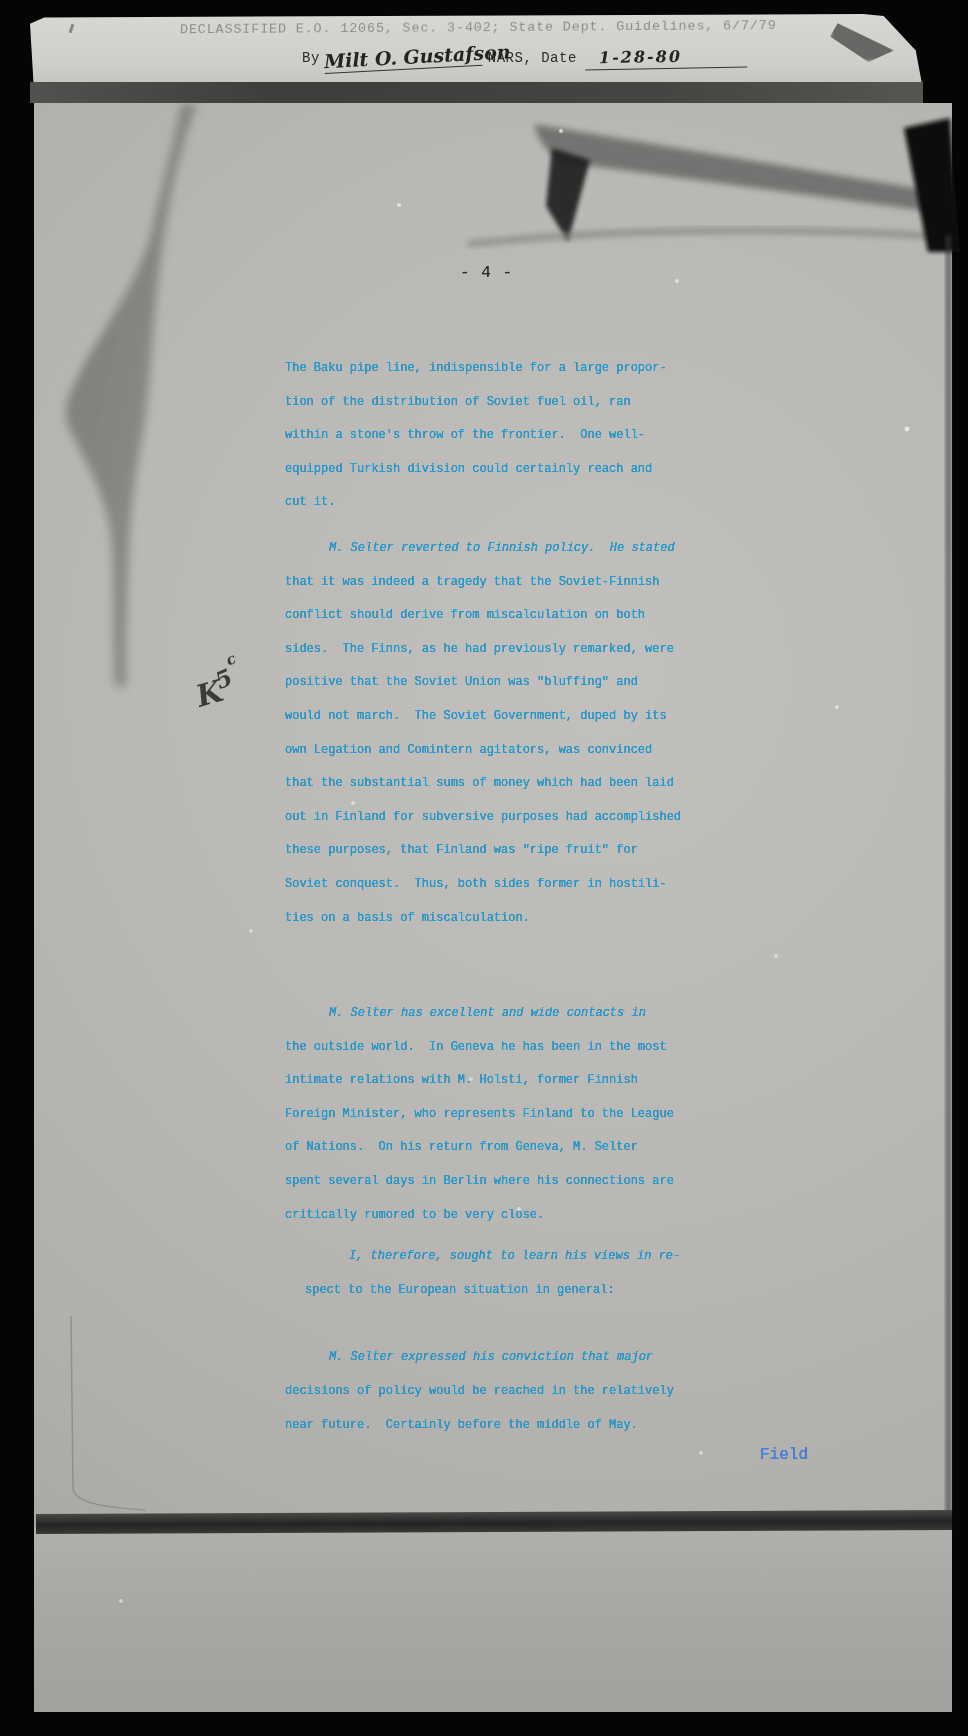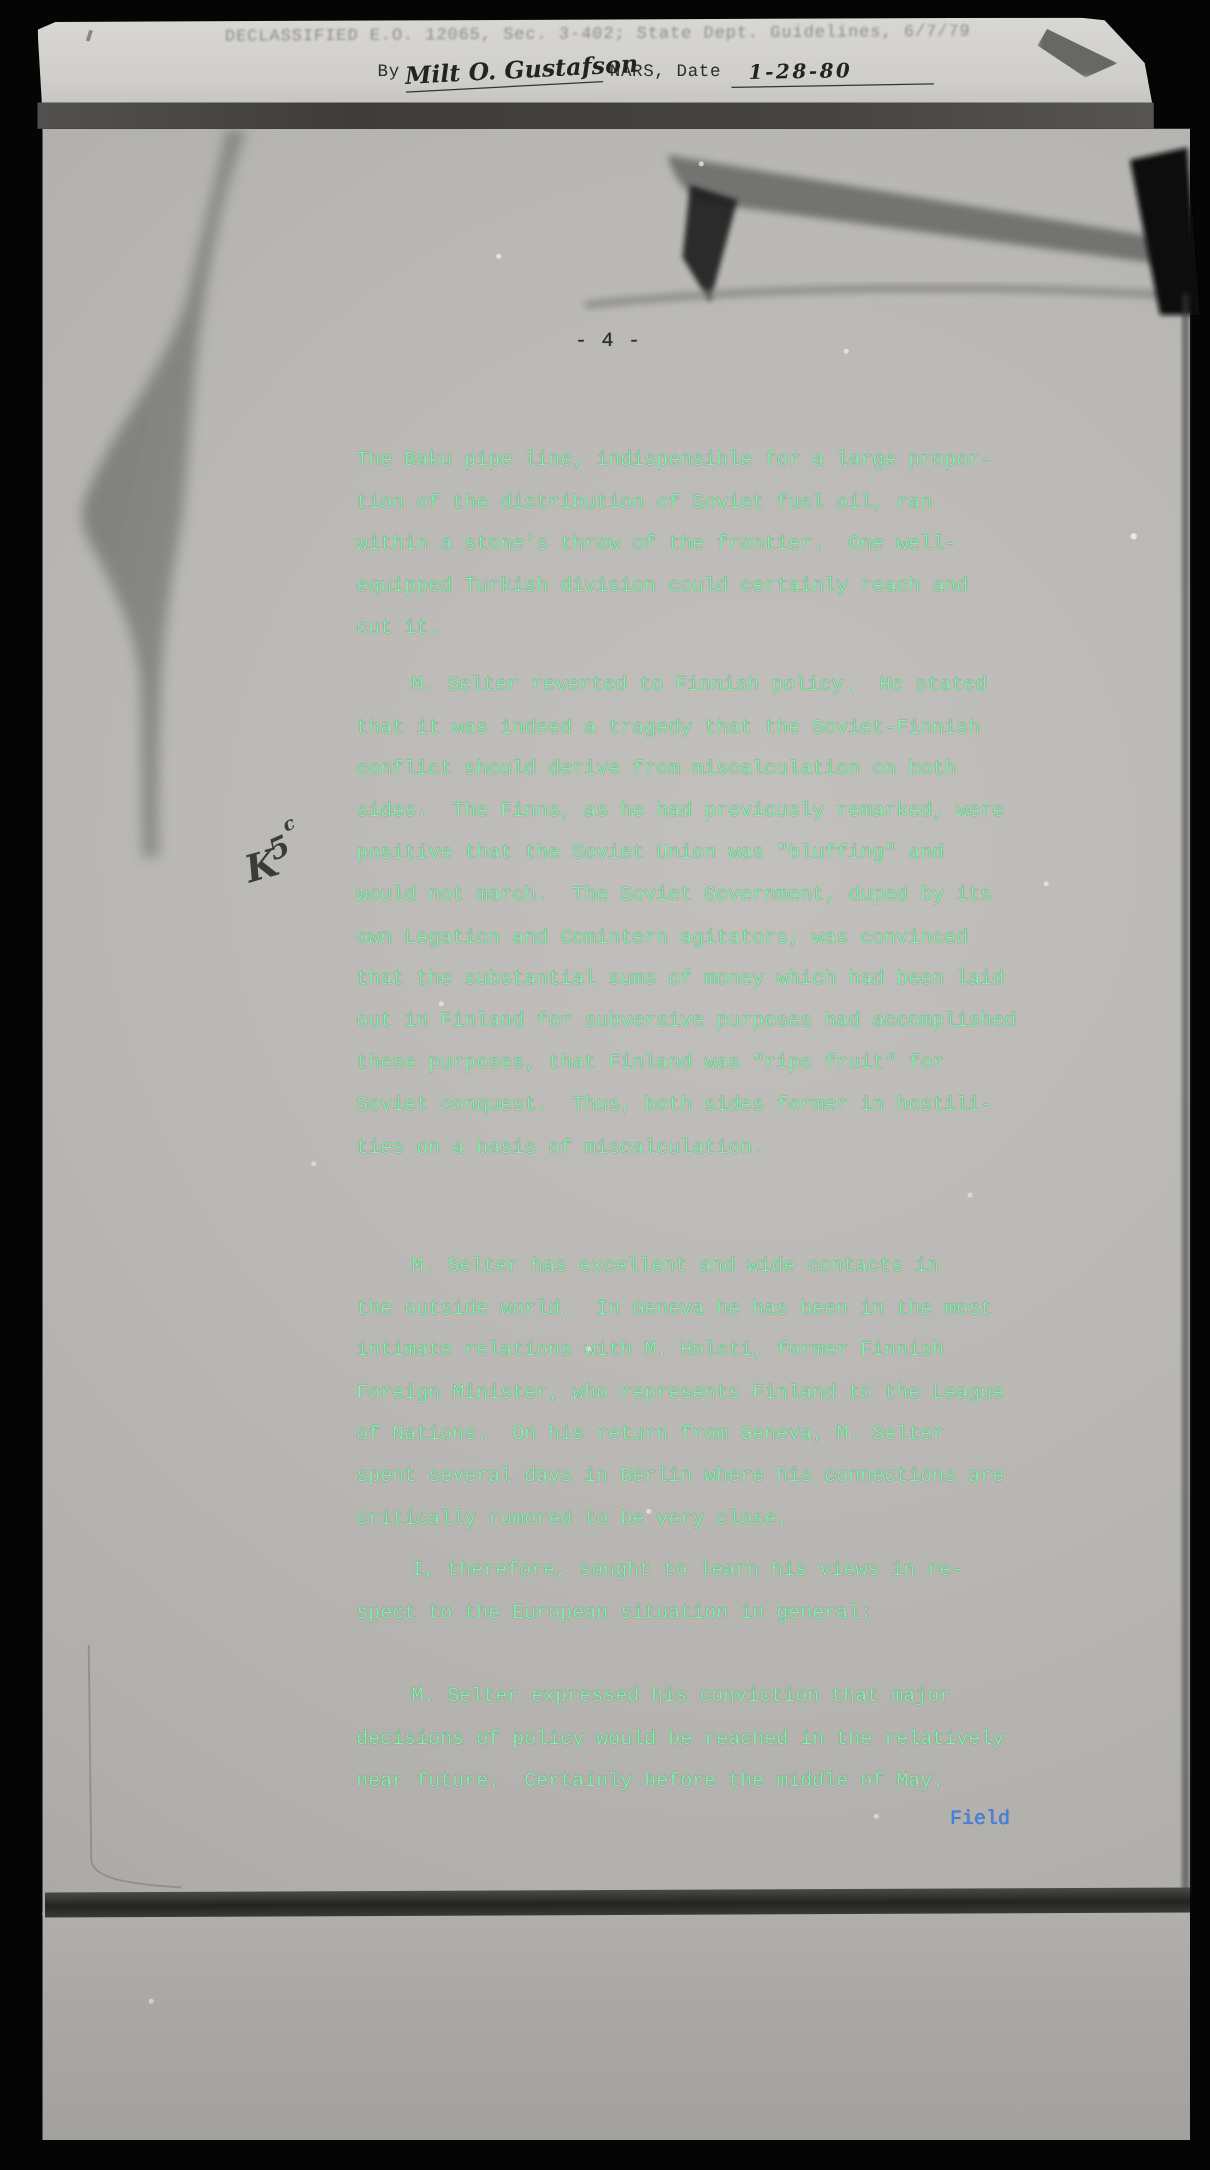--- a/index.html
+++ b/index.html
@@ -68,30 +68,30 @@
     background:#55544f;opacity:.6;transform:rotate(18deg);
   }
   
   .pagenum{
     position:absolute;left:460px;top:264px;
     font-size:16px;letter-spacing:1px;color:#2f2e2b;
     text-shadow:0 0 .6px rgba(40,40,36,.75);
   }
   .body-text{
     position:absolute;left:285px;top:352px;width:540px;
-    font-size:16px;line-height:33.6px;color:#86efac;
+    font-size:12px;line-height:33.6px;color:#0ea5e9;
     text-shadow:0 0 .6px rgba(42,42,38,.7);
   }
   .para{margin:0;}
   .para.m1{margin-top:12px;}
   .para.m2{margin-top:62px;}
-  .para.m3{margin-top:8px;}
+  .para.m3{margin-top:8px;margin-left:20px;}
   .para.m4{margin-top:34px;}
   .line{white-space:pre;}
-  .line.indent{padding-left:44px;}
+  .line.indent{padding-left:44px;font-style:italic;}
   .sig-line{
     position:absolute;left:760px;top:1446px;
     font-size:16px;color:#3b82f6;text-shadow:0 0 .6px rgba(42,42,38,.7);
   }
   
   .margin-note{
     position:absolute;left:190px;top:636px;width:100px;height:80px;
     transform:rotate(-24deg);color:#2e2e2c;
     font-family:"DejaVu Serif",serif;font-style:italic;font-weight:bold;
     opacity:.9;

